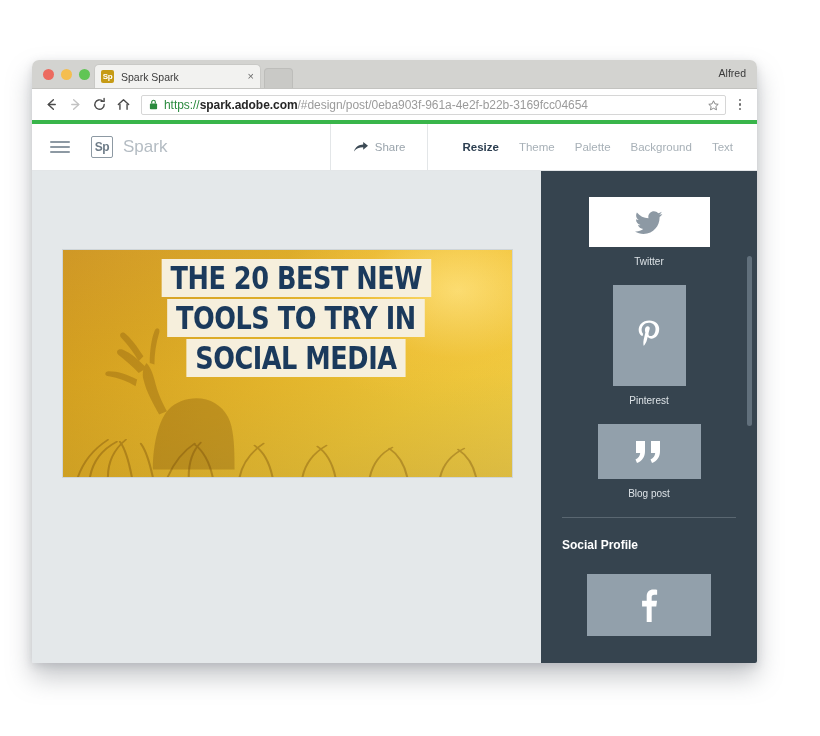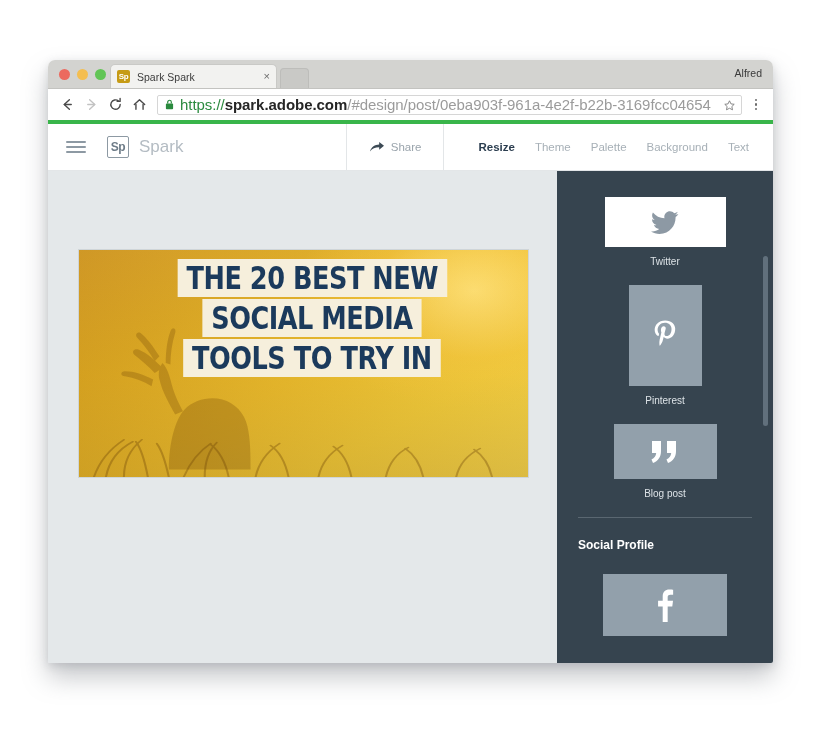--- a/index.html
+++ b/index.html
@@ -16,21 +16,21 @@
   #stage {
     position: relative;
     width: 820px;
     height: 736px;
     background: #ffffff;
   }
 
   
   .browser-window {
     position: absolute;
-    left: 48px;
+    left: 32px;
     top: 60px;
     width: 725px;
     height: 603px;
     border-radius: 7px 7px 2px 2px;
     background: #ffffff;
     box-shadow: 0 14px 26px rgba(110,116,122,0.40),
                 0 3px 8px rgba(110,116,122,0.22);
     overflow: hidden;
   }
 
@@ -145,21 +145,21 @@
     border: 1px solid #d6d6d6;
     border-radius: 2px;
     display: flex;
     align-items: center;
     padding: 0 7px;
     box-sizing: border-box;
     position: relative;
   }
   .lock-icon { flex: 0 0 auto; margin-right: 6px; display:block; }
   .url-text {
-    font-size: 15px;
+    font-size: 12px;
     color: #9b9b9b;
     white-space: nowrap;
     overflow: hidden;
     letter-spacing: -0.05px;
   }
   .url-text .scheme { color: #2a8a3e; }
   .url-text .host   { color: #262626; font-weight: bold; }
   .star-btn {
     position: absolute;
     right: 5px;
@@ -525,22 +525,22 @@
               <path d="M182 60 C180 46 176 35 170 29"></path>
               <path d="M205 60 C207 47 212 36 220 30"></path>
               <path d="M230 60 C228 47 224 37 218 31"></path>
               <path d="M252 60 C254 47 260 37 268 31"></path>
               <path d="M276 60 C274 47 270 38 264 32"></path>
             </g>
           </svg>
 
           <div class="headline">
             <div class="hl-row"><span class="hl-line">THE 20 BEST NEW</span></div>
+            <div class="hl-row"><span class="hl-line">TOOLS TO TRY IN</span></div>
             <div class="hl-row"><span class="hl-line">SOCIAL MEDIA</span></div>
-            <div class="hl-row"><span class="hl-line">TOOLS TO TRY IN</span></div>
           </div>
         </div>
 
         <div class="side-panel">
           <div class="panel-inner">
 
             <div class="tile-block">
               <div class="tile white tile-twitter">
                 <svg width="28" height="23" viewBox="0 0 24 20" aria-hidden="true">
                   <path d="M23.6 2.5 C22.7 2.9 21.8 3.2 20.8 3.3 C21.8 2.7 22.6 1.7 23 0.6 C22 1.2 21 1.6 19.9 1.9 C19 0.9 17.7 0.3 16.3 0.3 C13.6 0.3 11.4 2.5 11.4 5.2 C11.4 5.6 11.5 6 11.6 6.3 C7.5 6.1 3.9 4.2 1.5 1.2 C1 2 0.8 2.8 0.8 3.7 C0.8 5.4 1.6 6.9 3 7.8 C2.2 7.8 1.4 7.6 0.7 7.2 L0.7 7.3 C0.7 9.7 2.4 11.7 4.6 12.1 C4.2 12.2 3.8 12.3 3.3 12.3 C3 12.3 2.7 12.2 2.4 12.2 C3 14.2 4.8 15.6 7 15.6 C5.3 17 3.1 17.8 0.8 17.8 C0.4 17.8 0 17.8 -0.4 17.7 C1.8 19.1 4.4 19.9 7.2 19.9 C16.3 19.9 21.2 12.4 21.2 5.9 L21.2 5.2 C22.2 4.5 23 3.6 23.6 2.5 Z" fill="#8d99a4"></path>

